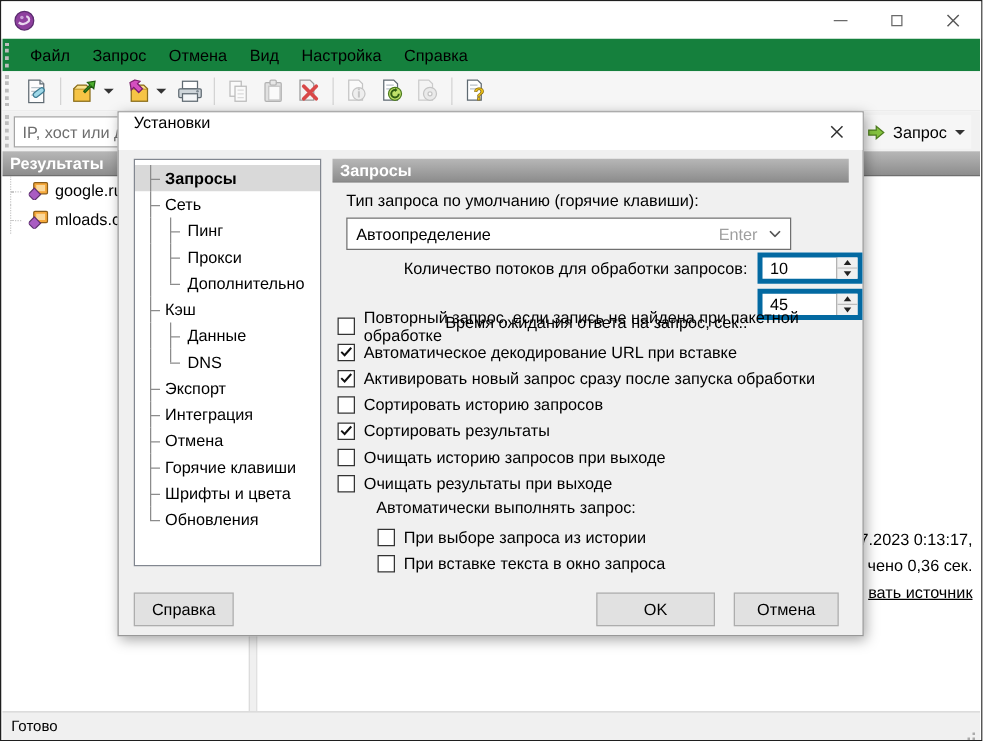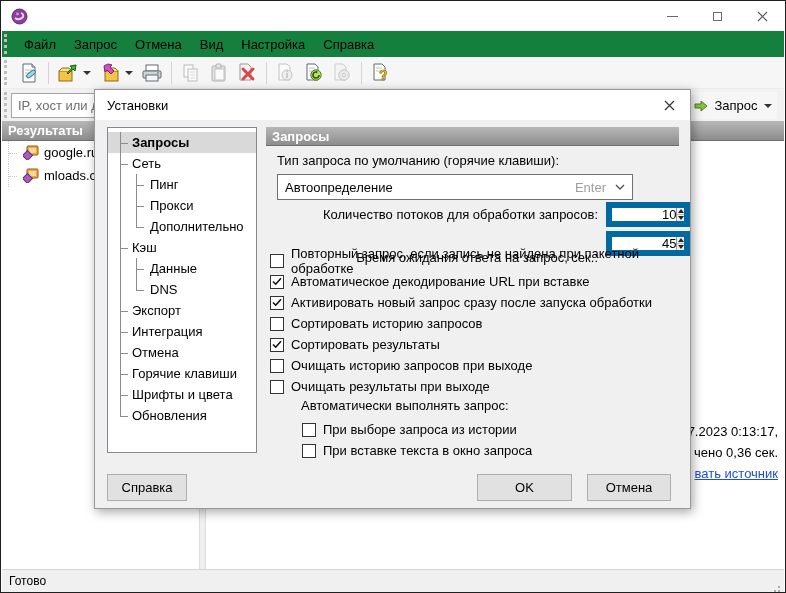--- a/index.html
+++ b/index.html
@@ -36,45 +36,45 @@
   
   .main{position:absolute;left:1px;right:1px;top:120px;bottom:23px;background:#fff;}
   .left-panel{position:absolute;left:0;top:0;width:197px;height:100%;background:#fff;}
   .splitter{position:absolute;left:197px;top:0;width:7px;height:100%;background:#f0f0f0;border-left:1px solid #dcdcdc;border-right:1px solid #dcdcdc;}
   .right-panel{position:absolute;left:204px;right:0;top:0;height:100%;background:#fff;}
   .gradient-header{height:20px;background:linear-gradient(180deg,#b7b7b7 0%,#a2a2a2 50%,#8d8d8d 100%);border-bottom:1px solid #6f6f6f;color:#fff;font-weight:bold;display:flex;align-items:center;padding:0 6px;}
   .result-row{display:flex;align-items:center;height:23px;padding-left:6px;gap:5px;}
   .result-tree-elbow{width:10px;height:100%;border-left:1px dotted #c9c9c9;position:relative;flex:none;}
   .result-tree-elbow::after{content:'';position:absolute;left:0;top:50%;width:8px;border-top:1px dotted #c9c9c9;}
   .detail-block{position:absolute;right:6px;top:300px;text-align:right;line-height:21px;}
-  .link{color:#1d4ed8;text-decoration:underline;}
+  .link{color:#000000;text-decoration:underline;}
   
   .statusbar{position:absolute;left:1px;right:1px;bottom:0;height:23px;background:#f0f0f0;border-top:1px solid #d5d5d5;display:flex;align-items:center;padding:0 7px;font-size:12px;}
   .resize-grip{position:absolute;right:4px;bottom:4px;width:2px;height:2px;background:#aaa;box-shadow:0 4px #aaa,0 8px #aaa,-4px 8px #aaa,-4px 4px #aaa,-8px 8px #aaa;}
   
   .dialog{position:absolute;left:93px;top:88px;width:597px;height:420px;background:#f0f0f0;border:1px solid #989898;box-shadow:2px 3px 10px rgba(0,0,0,.35);z-index:50;}
-  .dlg-title{position:absolute;left:0;top:0;width:100%;height:30px;background:#fff;display:flex;align-items:center;padding:0 12px;}
+  .dlg-title{position:absolute;left:0;top:0;width:100%;height:30px;background:#fff;display:flex;padding:0 12px;}
   .dlg-close{position:absolute;right:10px;top:6px;width:22px;height:19px;display:flex;align-items:center;justify-content:center;color:#333;}
   .tree-panel{position:absolute;left:12px;top:37px;width:150px;height:326px;background:#fff;border:1px solid #828790;padding-top:4px;overflow:hidden;}
   .tree-row{display:flex;align-items:center;height:21px;padding-left:4px;}
   .tree-row.selected{background:#d9d9d9;font-weight:bold;}
   .tree-pass{width:16px;height:100%;position:relative;flex:none;}
   .tree-pass::before{content:'';position:absolute;left:8px;top:0;bottom:0;border-left:1px solid #8c8c8c;}
   .tree-conn{height:100%;position:relative;flex:none;}
   .tree-conn.l0{width:16px;}
   .tree-conn.l1{width:18px;}
   .tree-conn::before{content:'';position:absolute;left:8px;top:0;bottom:0;border-left:1px solid #8c8c8c;}
   .tree-conn.last::before{bottom:50%;}
   .tree-conn::after{content:'';position:absolute;left:8px;width:8px;top:50%;border-top:1px solid #8c8c8c;}
   .tree-label{margin-left:4px;white-space:nowrap;}
   .dlg-header{position:absolute;left:171px;right:11px;top:37px;height:19px;background:linear-gradient(180deg,#b7b7b7 0%,#a2a2a2 50%,#8d8d8d 100%);border-bottom:1px solid #6f6f6f;color:#fff;font-weight:bold;display:flex;align-items:center;padding:0 6px;}
   .dlg-label1{position:absolute;left:182px;top:63px;}
   .combo{position:absolute;left:182px;top:84px;width:356px;height:26px;background:#fff;border:1px solid #707070;display:flex;align-items:center;padding:0 7px;}
   .combo-hint{margin-left:auto;color:#9e9e9e;margin-right:9px;}
-  .spin-field{position:absolute;width:84px;height:25px;background:#fff;border:6px solid #0369a1;display:flex;padding-left:44px;}
+  .spin-field{position:absolute;width:84px;height:25px;background:#fff;border:4px solid #0369a1;display:flex;}
   .spin-value{flex:1;display:flex;align-items:center;padding-left:6px;}
   .spin-btns{width:17px;display:flex;flex-direction:column;border-left:1px solid #9a9a9a;}
   .spin-btn{flex:1;background:#f0f0f0;border-bottom:1px solid #bdbdbd;display:flex;align-items:center;justify-content:center;}
   .spin-btn:last-child{border-bottom:none;}
   .tri-up{width:0;height:0;border-left:3.5px solid transparent;border-right:3.5px solid transparent;border-bottom:4px solid #222;}
   .tri-dn{width:0;height:0;border-left:3.5px solid transparent;border-right:3.5px solid transparent;border-top:4px solid #222;}
   .num-label{position:absolute;right:92px;white-space:nowrap;}
   .cb-list{position:absolute;left:175px;top:160px;}
   .cb-list2{position:absolute;left:207px;top:329px;}
   .cb-row{display:flex;align-items:center;height:21px;gap:7px;}

